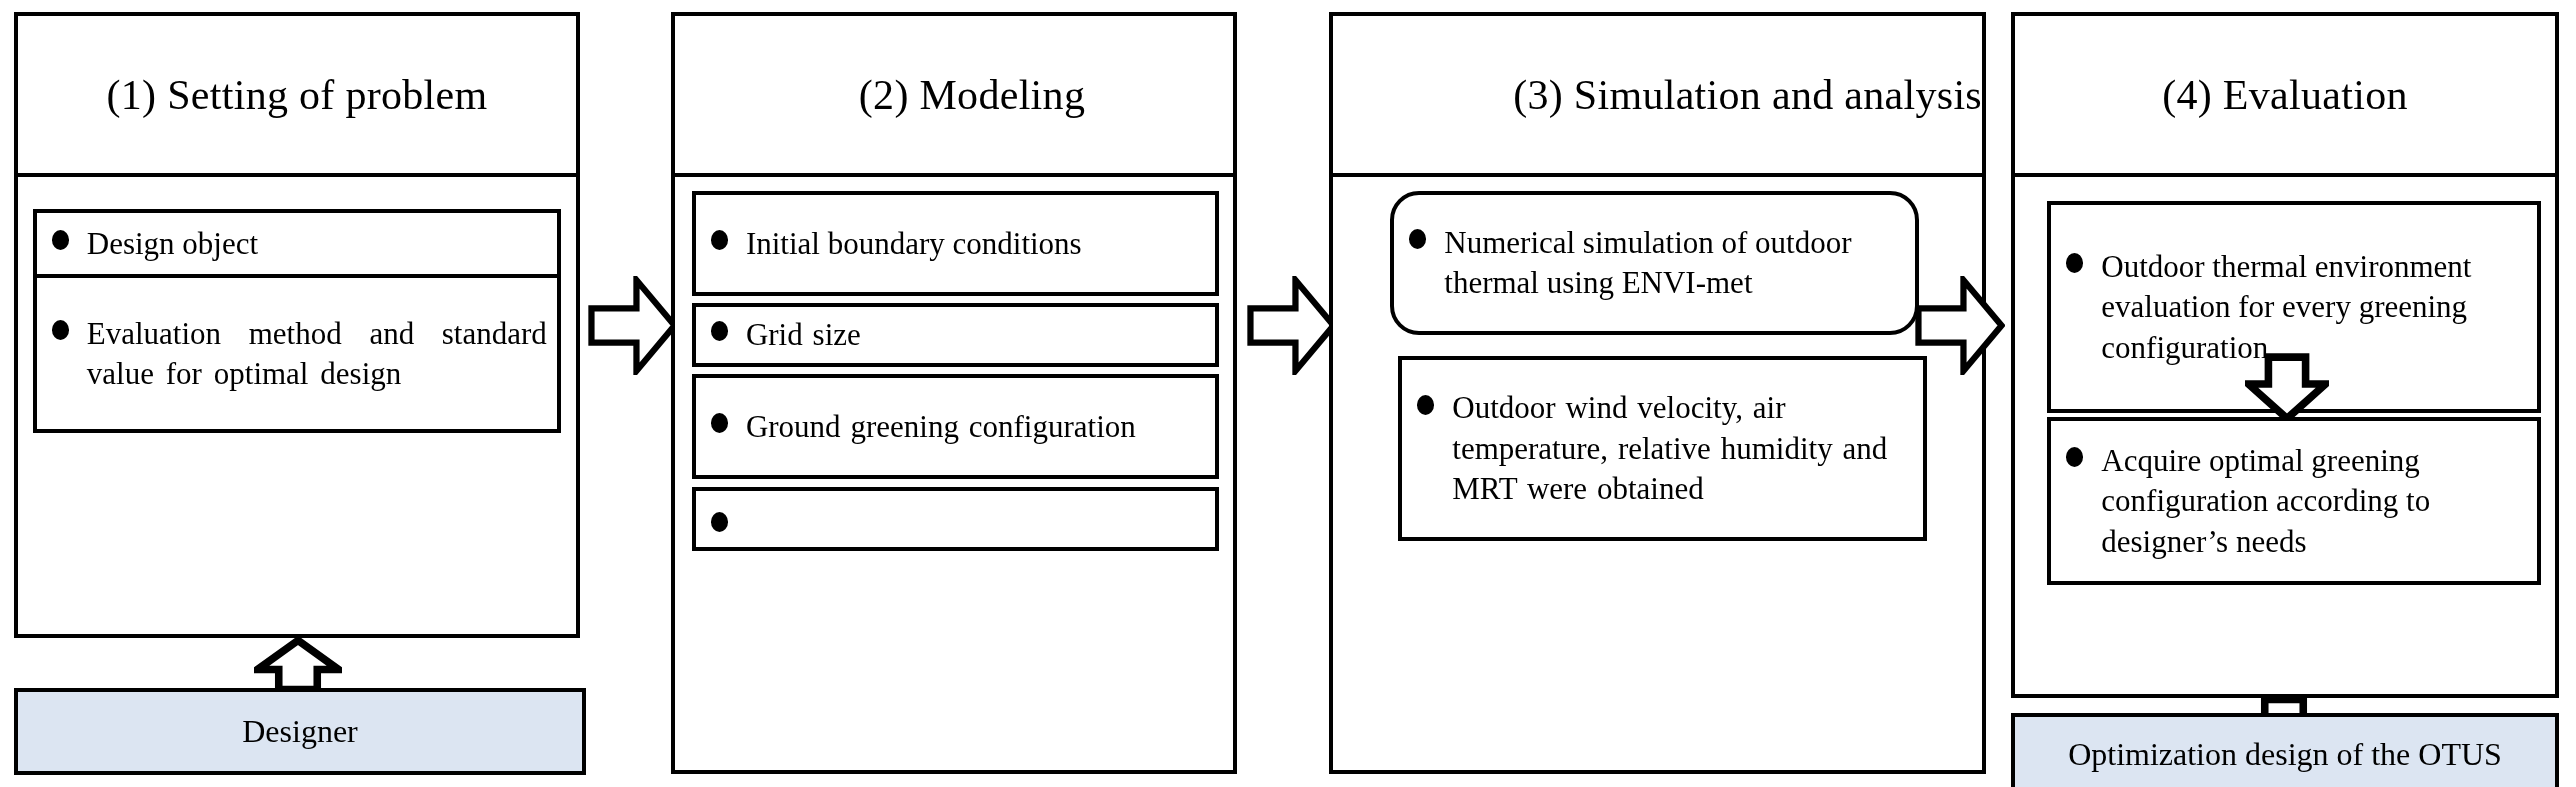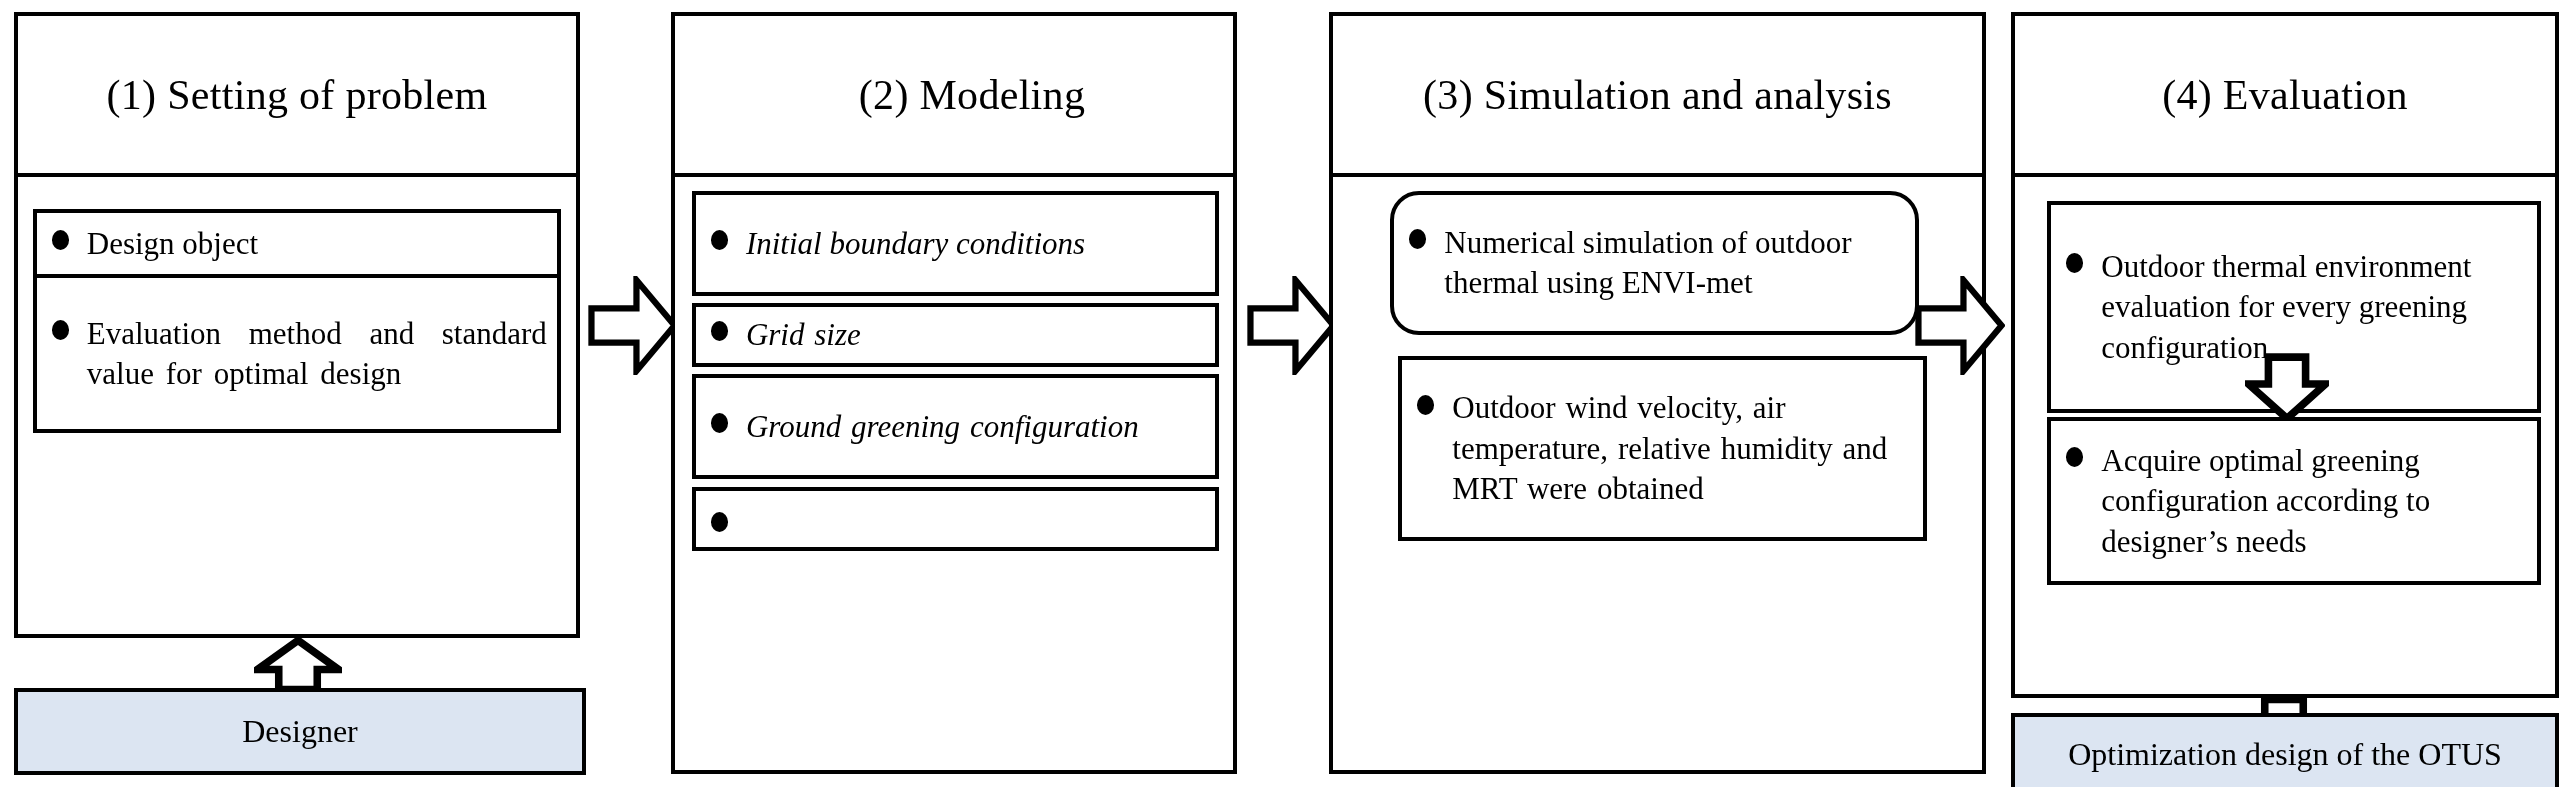--- a/index.html
+++ b/index.html
@@ -150,21 +150,21 @@
   <div class="arrow" style="left:588px; top:276px; width:90px; height:99px;">
     <svg viewBox="0 0 130 144" width="90" height="99" preserveAspectRatio="none">
       <polygon points="5,47 70,47 70,6 125,72 70,138 70,97 5,97"></polygon>
     </svg>
   </div>
 
   <div class="stage" style="left:671px; top:12.4px; width:566px; height:762px;">
     <div class="stage-header" style="height:161px;padding-left:36px;">
       <span>(2) Modeling</span>
     </div>
-    <div class="stage-body" style="height:470px;font-style:italic;">
+    <div class="stage-body" style="height:470px;">
 
       <div class="item-box" style="left:16.6px; top:14px; width:527px; height:105px;">
         <div class="item-inner">
           <span class="bullet"></span>
           <span class="item-text">Initial boundary conditions</span>
         </div>
       </div>
 
       <div class="item-box wsp2" style="left:16.6px; top:126px; width:527px; height:64px;justify-content:flex-end;">
         <div class="item-inner">
@@ -189,21 +189,21 @@
     </div>
   </div>
 
   <div class="arrow" style="left:1247px; top:276px; width:90px; height:99px;">
     <svg viewBox="0 0 130 144" width="90" height="99" preserveAspectRatio="none">
       <polygon points="5,47 70,47 70,6 125,72 70,138 70,97 5,97"></polygon>
     </svg>
   </div>
 
   <div class="stage" style="left:1329px; top:12.4px; width:657px; height:762px;">
-    <div class="stage-header" style="height:161px;">
+    <div class="stage-header" style="height:161px;justify-content:flex-end;">
       <span>(3) Simulation  and analysis</span>
     </div>
     <div class="stage-body" style="height:592px;">
 
       <div class="item-box" style="left:57px; top:14px; width:529px; height:144px;border-radius:29px;">
         <div class="item-inner">
           <span class="bullet"></span>
           <span class="item-text">Numerical  simulation of outdoor thermal using ENVI-met</span>
         </div>
       </div>

